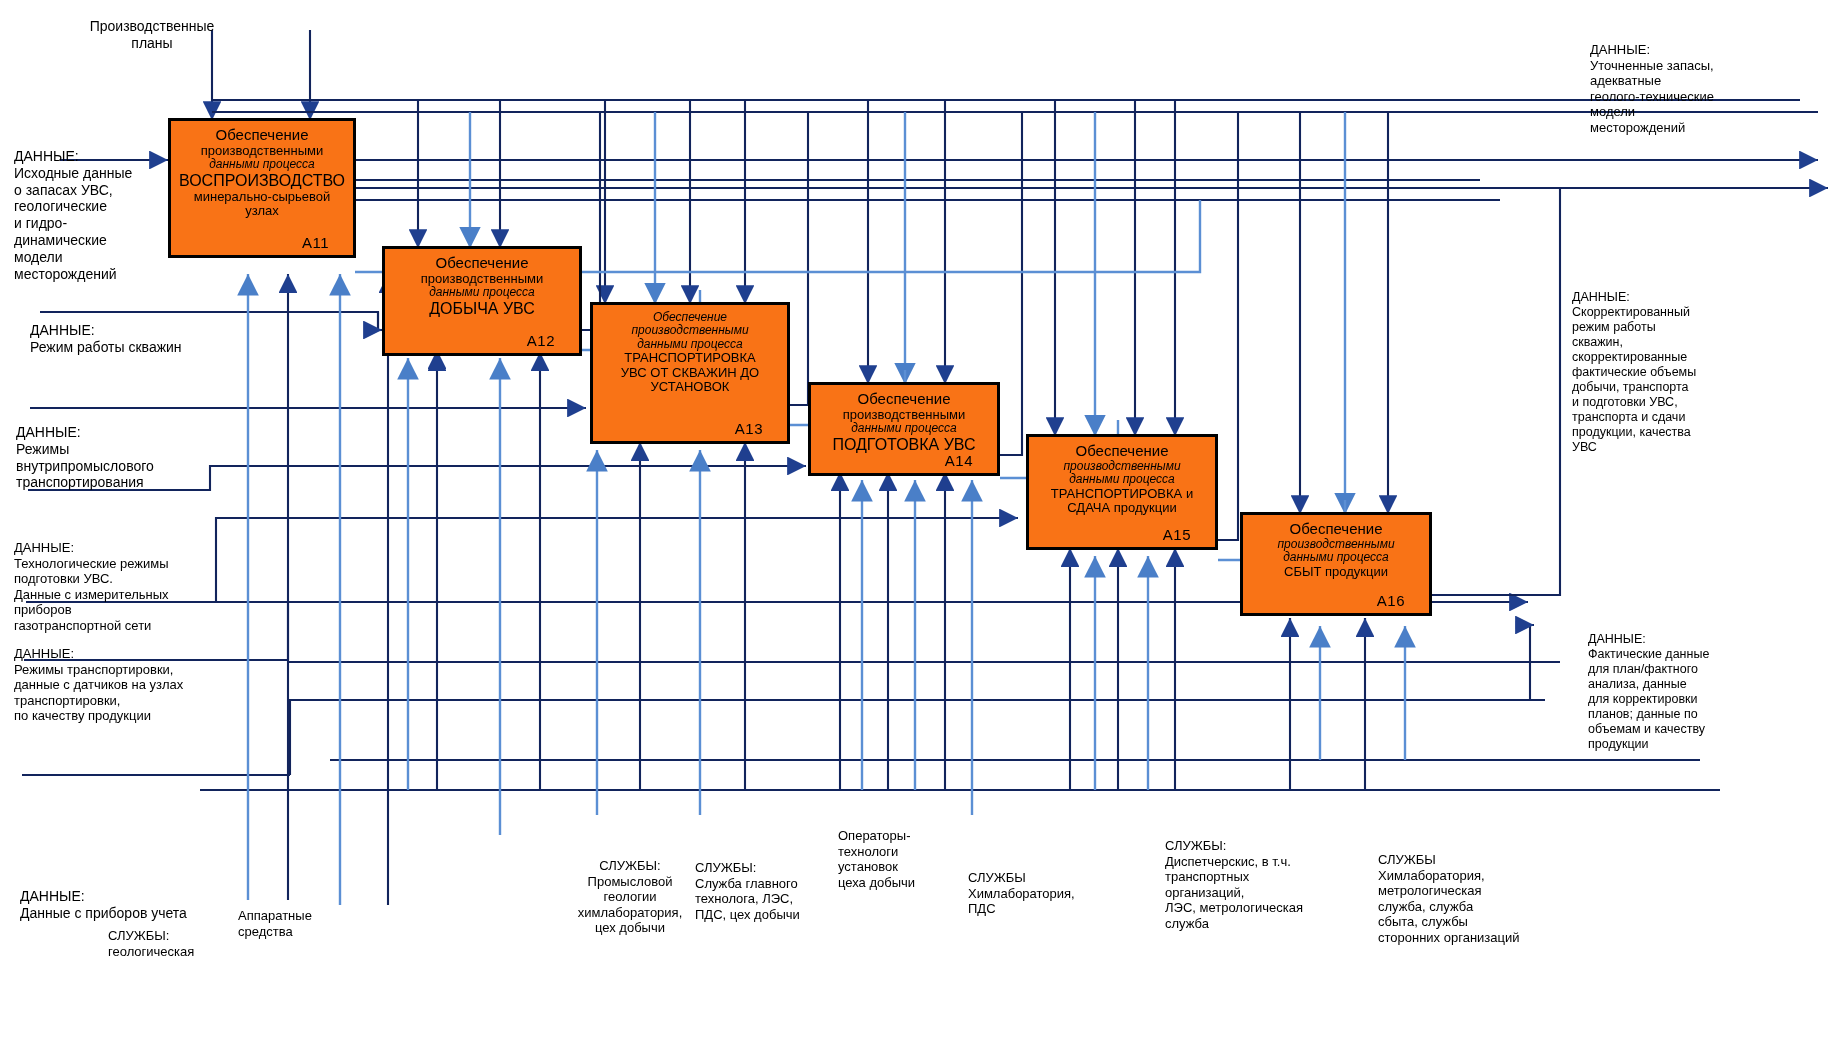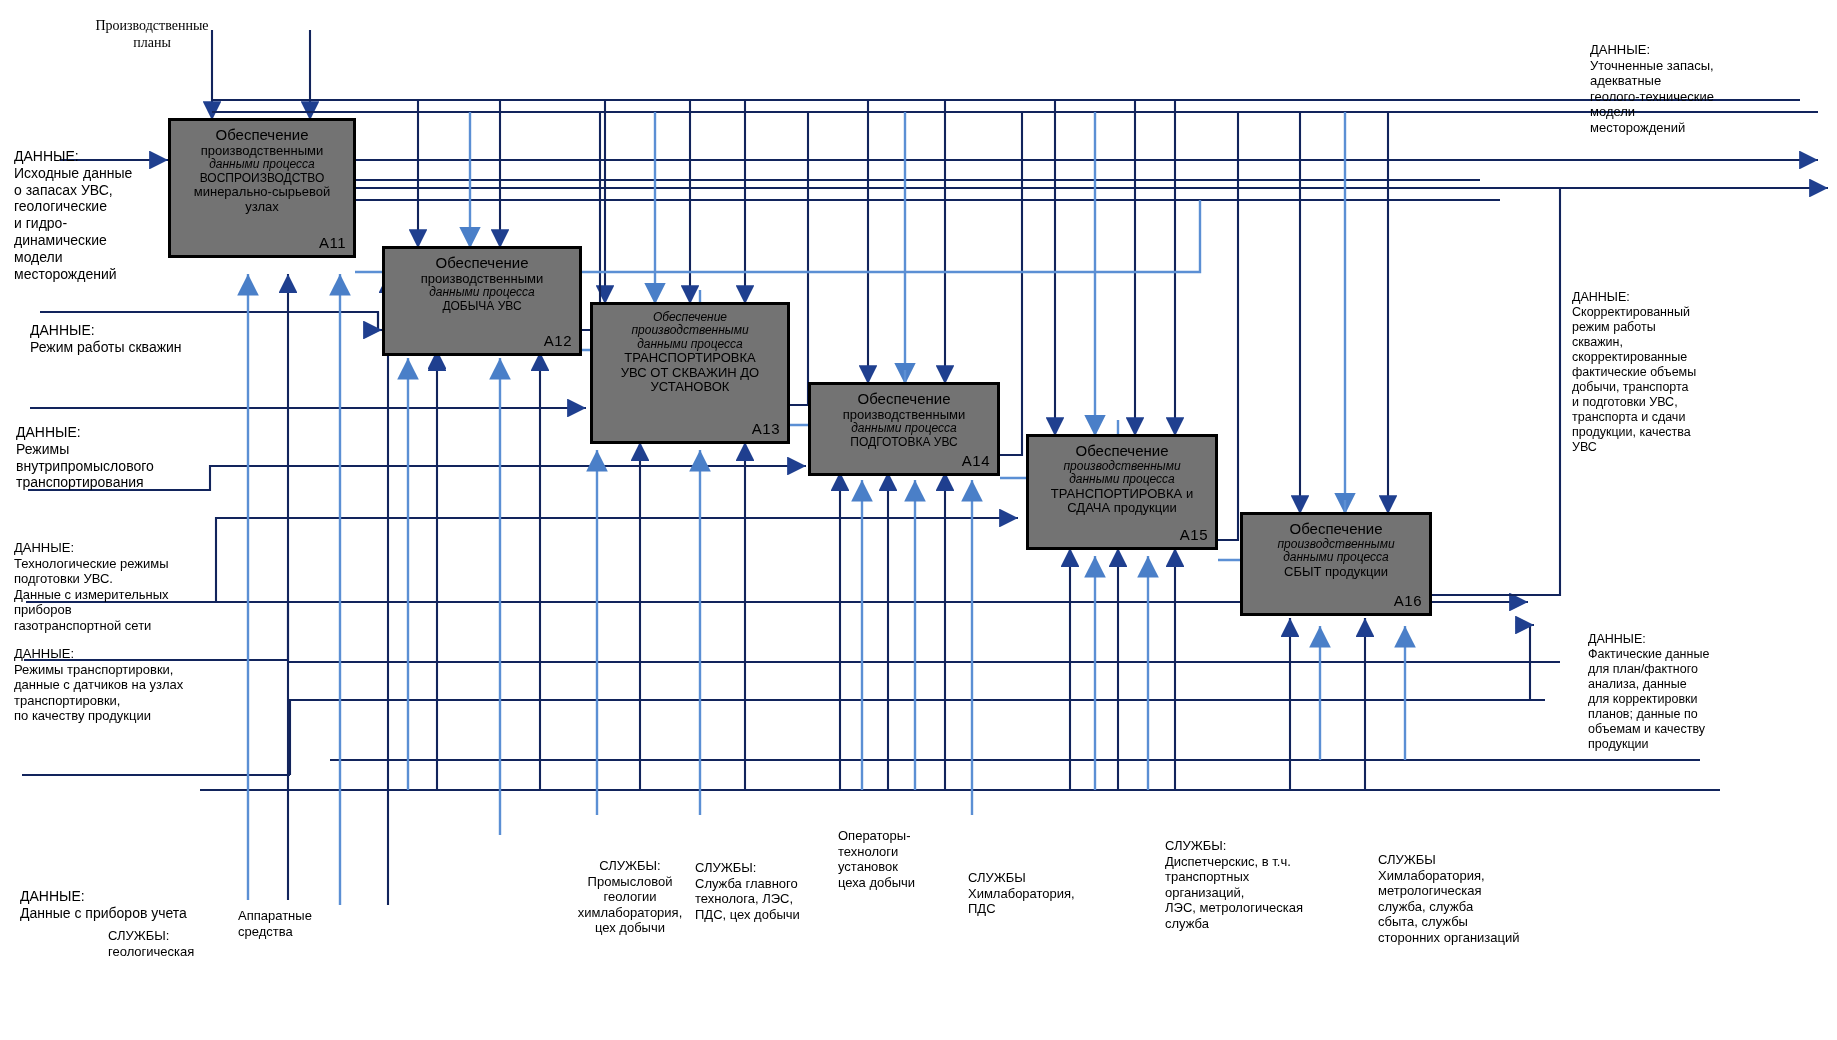--- a/index.html
+++ b/index.html
@@ -1,25 +1,25 @@
 <!DOCTYPE html>
 <html><head>
 <meta charset="utf-8">
 <style>
   html,body{margin:0;padding:0;background:#ffffff;}
   body{font-family:"Liberation Sans","DejaVu Sans",sans-serif;color:#000;}
   #stage{position:relative;width:1837px;height:1040px;overflow:hidden;background:#fff;}
   #wires{position:absolute;left:0;top:0;width:1837px;height:1040px;}
-  .box{position:absolute;border:3px solid #000;background:#737373;box-sizing:border-box;}
+  .box{position:absolute;border:3px solid #000;background:#f97316;box-sizing:border-box;}
   .box .title{position:absolute;left:4px;right:4px;top:6px;text-align:center;line-height:1.12;}
-  .box .code{position:absolute;right:7px;bottom:4px;font-size:15px;letter-spacing:.5px;}
+  .box .code{position:absolute;right:24px;bottom:4px;font-size:15px;letter-spacing:.5px;}
   .t-l1{font-size:15px;}
   .t-l2{font-size:13px;}
   .t-l3{font-size:12px;font-style:italic;}
-  .t-big{font-size:12px;}
+  .t-big{font-size:16px;}
   .lbl{position:absolute;font-size:14px;line-height:1.2;white-space:pre-line;}
   .lbl.sm{font-size:13px;}
   .lbl.xs{font-size:12.5px;}
   .lbl.c{text-align:center;}
 </style>
 </head>
 <body>
 
 <div id="stage">
 
@@ -223,21 +223,21 @@
   <div class="box" style="left:1240px;top:512px;width:192px;height:104px;">
     <div class="title">
       <div class="t-l1">Обеспечение</div>
       <div class="t-l3">производственными</div>
       <div class="t-l3">данными процесса</div>
       <div class="t-l2">СБЫТ продукции</div>
     </div>
     <div class="code">A16</div>
   </div>
 
-  <div class="lbl c" style="left:62px;top:18px;width:180px;font-family:Liberation Serif, serif;">Производственные
+  <div class="lbl c" style="left:62px;top:18px;width:180px;">Производственные
 планы</div>
 
   <div class="lbl" style="left:14px;top:148px;width:170px;">ДАННЫЕ:
 Исходные данные
 о запасах УВС,
 геологические
 и гидро-
 динамические
 модели
 месторождений</div>

